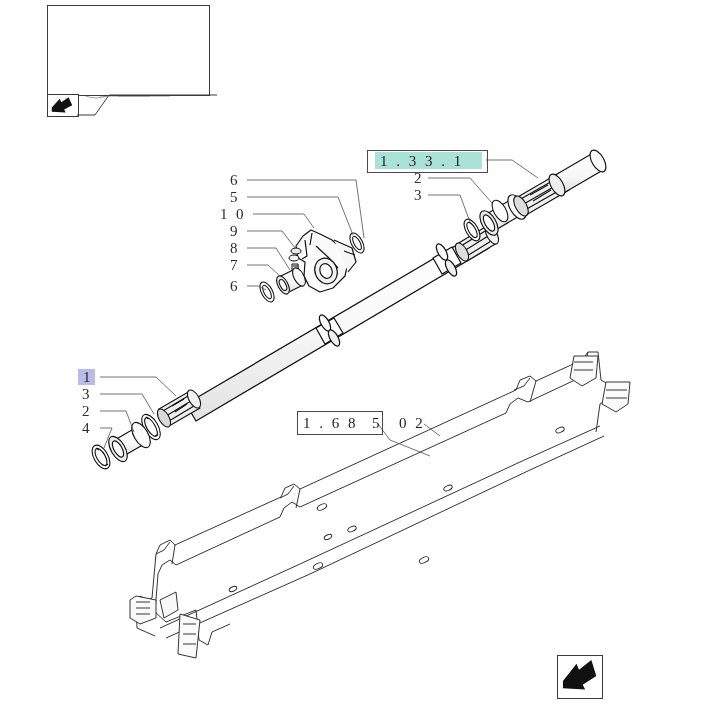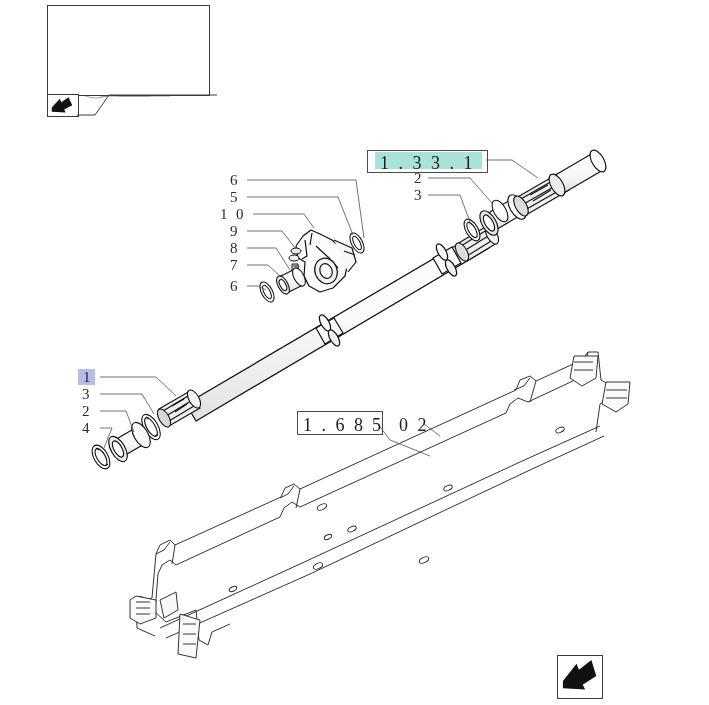--- a/index.html
+++ b/index.html
@@ -26,21 +26,21 @@
     color: #2b2b2b;
     font-family: "Liberation Serif", serif;
     white-space: pre;
     line-height: 1;
   }
   .callout-num {
     font-size: 15px;
     letter-spacing: 0px;
   }
   .ref-label {
-    font-size: 18px;
+    font-size: 15px;
     letter-spacing: 2.5px;
     color: #1c1c1c;
   }
   .ref-box {
     position: absolute;
     border: 1px solid #4a4a4a;
     background: transparent;
   }
   .hl-teal {
     position: absolute;

